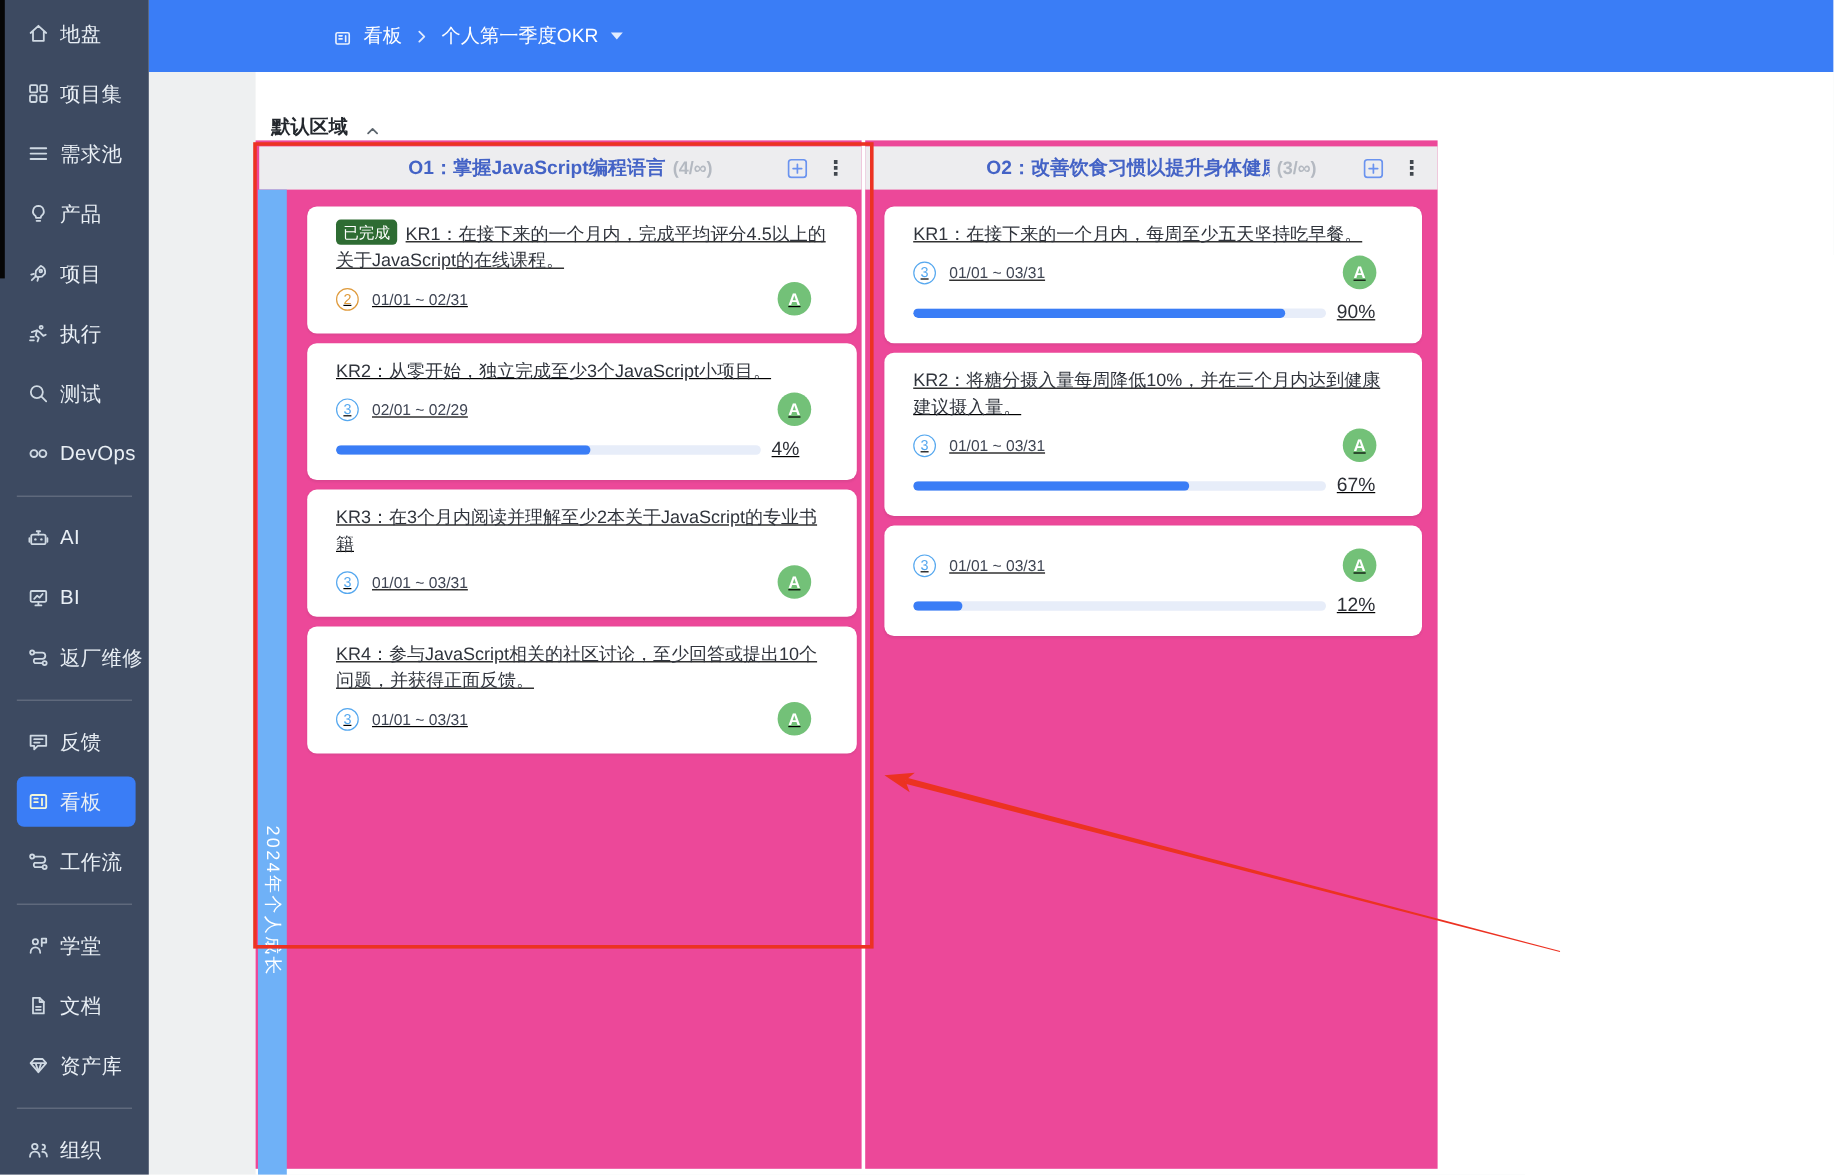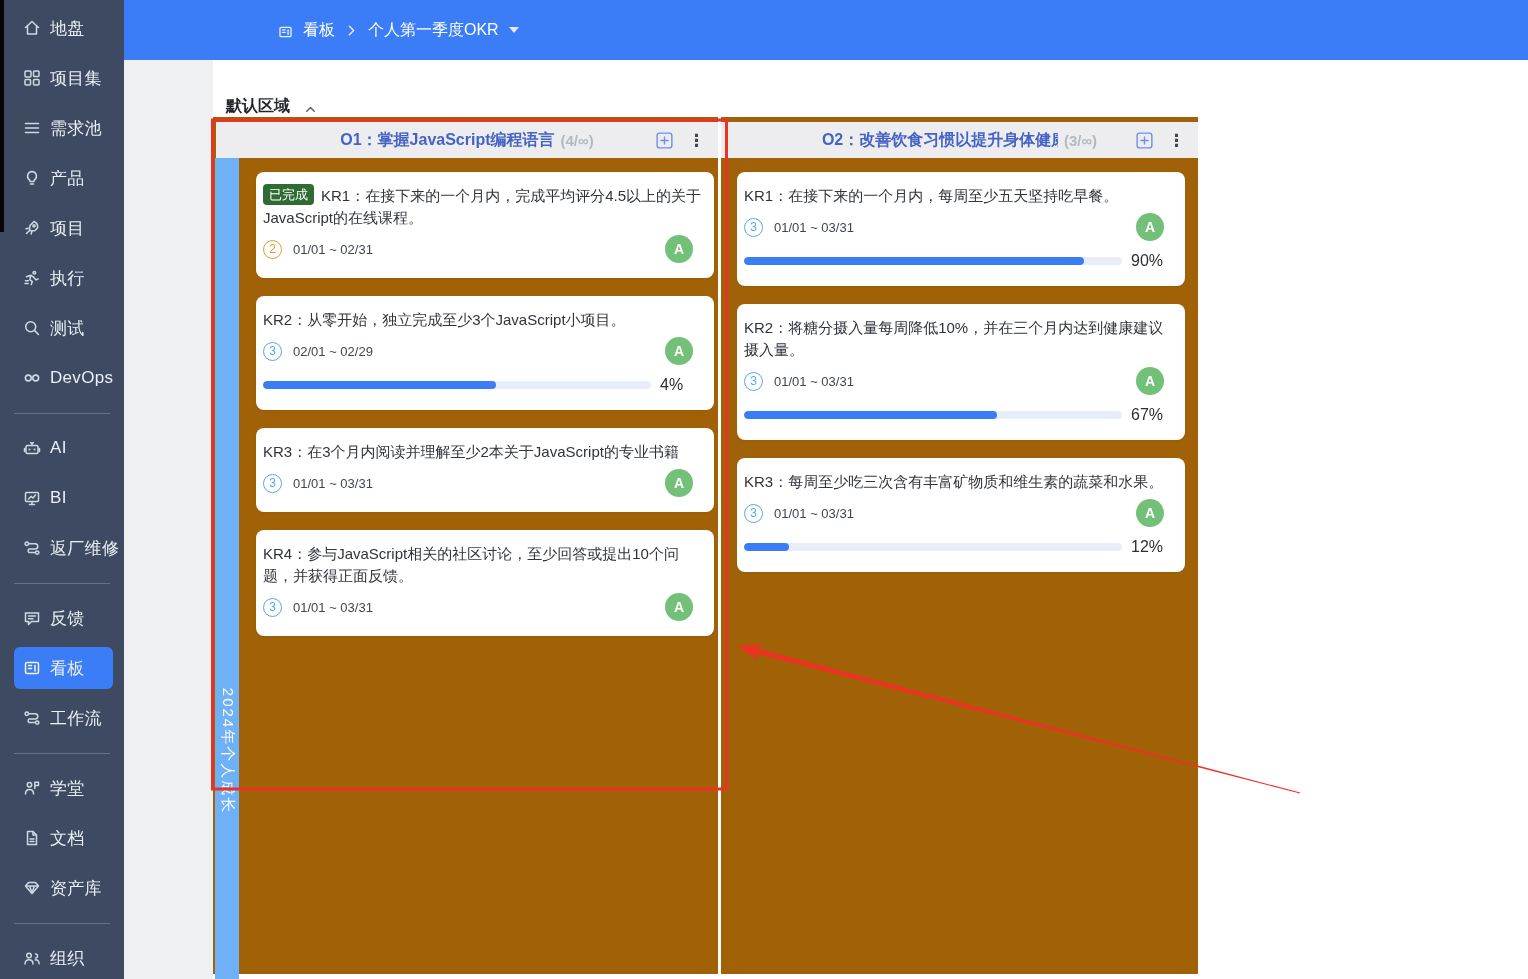--- a/index.html
+++ b/index.html
@@ -29,38 +29,38 @@
               border-top:6px solid rgba(255,255,255,.85); margin-left:1px; }
 
   
   .main  { position:absolute; left:124px; top:60px; right:0; bottom:0; background:#eef0f1; }
   .panel { position:absolute; left:89px; top:0; right:0; bottom:0; background:#fff; }
   .section-head { height:57px; display:flex; align-items:flex-end; padding-left:13px; }
   .section-title { font-size:16px; font-weight:bold; color:#23272d; }
   .collapse { margin-left:13px; display:inline-flex; cursor:pointer; }
 
   .board { position:absolute; left:0; top:57px; right:0; bottom:0; }
-  .column { position:absolute; top:0; bottom:5px; background:#a16207; }
+  .column { position:absolute; top:0; bottom:5px; background:#ec4899; }
   .column.c1 { left:0; width:505px; }
   .column.c2 { left:508px; width:477px; }
   .col-head { position:relative; height:36px; background:#ededef;
               display:flex; align-items:center; justify-content:center; margin-top:5px; }
   .column.c1 .col-head { margin-left:3px; }
   .col-title { font-size:16px; font-weight:bold; color:#4463c6; white-space:nowrap; overflow:hidden; }
   .column.c2 .col-title { max-width:236px; }
   .col-count { font-size:15px; font-weight:bold; color:#b4b9c1; margin-left:6px; white-space:nowrap; }
   .col-actions { position:absolute; right:13px; top:0; height:36px; display:flex; align-items:center; gap:15px; }
   .plus-btn { display:inline-flex; cursor:pointer; }
   .dots-btn { font-size:17px; font-weight:bold; color:#41474e; cursor:pointer; line-height:1; letter-spacing:0; }
 
   .cards { }
   .column.c1 .cards { padding:14px 4px 0 43px; }
   .column.c2 .cards { padding:14px 13px 0 16px; }
   .card { background:#fff; border-radius:8px; box-shadow:0 1px 2px rgba(31,35,41,.08);
-          padding:13px 7px 15px; margin-bottom:18px; }
+          padding:13px 24px 15px; margin-bottom:8px;text-decoration:underline; }
   .card-title { font-size:15px; line-height:22px; color:#30343c; }
   .badge { display:inline-block; background:#2e6c33; color:#fff; font-size:13px; line-height:1;
            padding:4px 6px; border-radius:4px; margin-right:7px; transform:translateY(-2px); }
   .meta { display:flex; align-items:center; margin-top:6px; height:28px; }
   .prio { width:19px; height:19px; border-radius:50%; display:inline-flex; flex:none;
           align-items:center; justify-content:center; font-size:12px; }
   .prio.orange { border:1.5px solid #df9b3d; color:#df9b3d; }
   .prio.blue   { border:1.5px solid #56a8ef; color:#56a8ef; }
   .dates { margin-left:11px; font-size:13px; color:#3f4553; }
   .avatar { margin-left:auto; margin-right:14px; width:28px; height:28px; border-radius:50%;
@@ -402,21 +402,20 @@
             </div>
             <div class="progress-row">
               <div class="track">
                   <div class="fill" style="width: 67%;"></div>
                 </div>
               <span class="pct">67%</span>
             </div>
           </div>
 
           <div class="card">
-            <div class="card-title"><span>KR3：每周至少吃三次含有丰富矿物质和维生素的蔬菜和水果。</span></div>
             <div class="meta">
               <span class="prio blue">3</span>
               <span class="dates">01/01 ~ 03/31</span>
               <span class="avatar">A</span>
             </div>
             <div class="progress-row">
               <div class="track">
                   <div class="fill" style="width: 12%;"></div>
                 </div>
               <span class="pct">12%</span>

